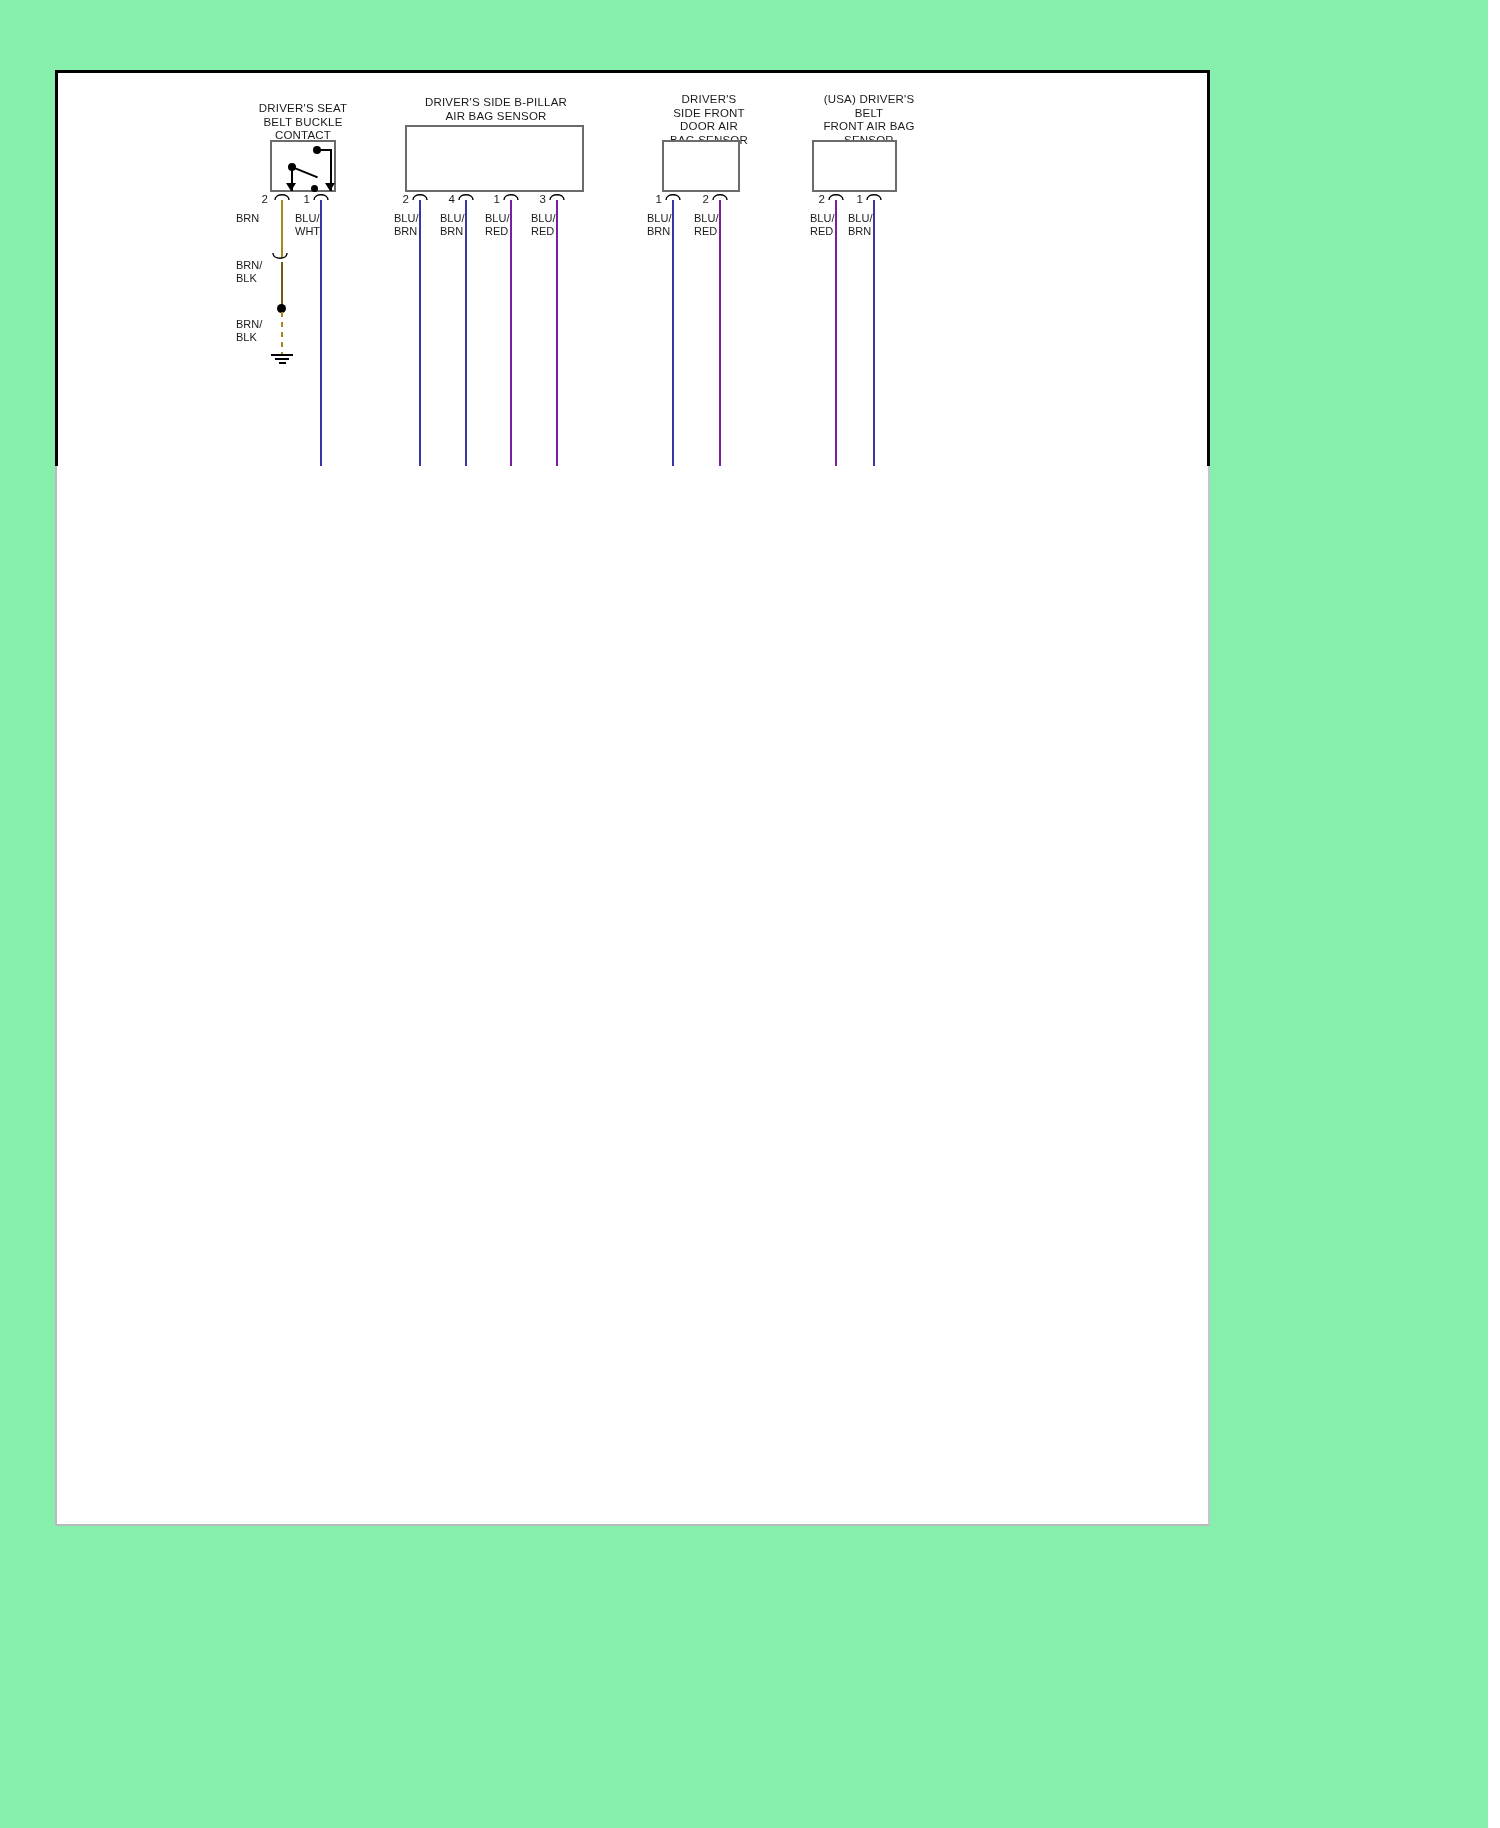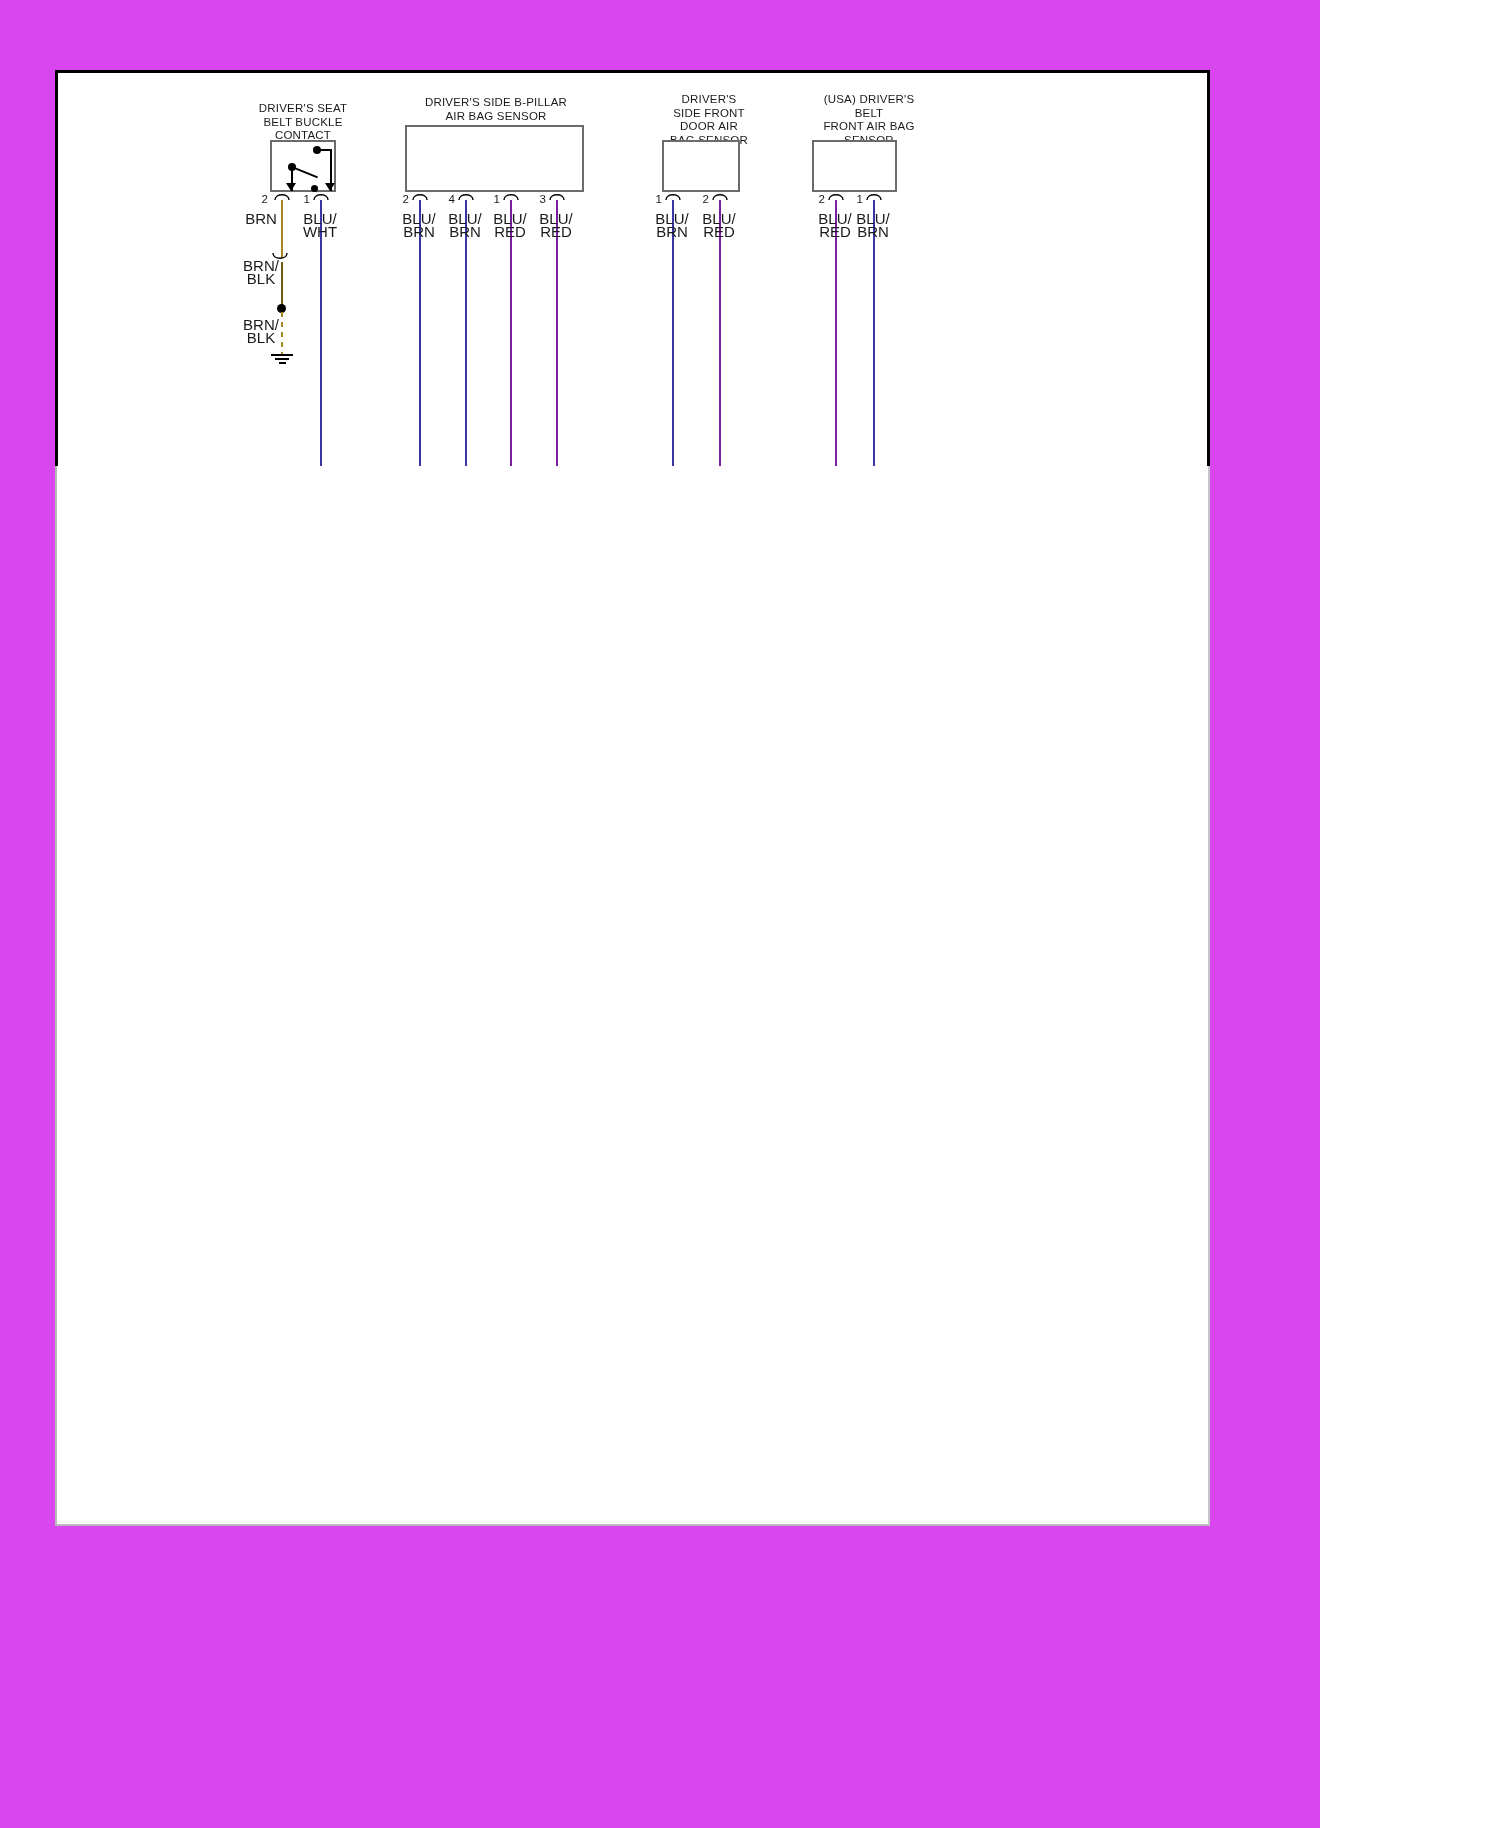--- a/index.html
+++ b/index.html
@@ -1,17 +1,17 @@
 <!DOCTYPE html>
 <html><head>
 <meta charset="utf-8">
 <style>
   html,body{margin:0;padding:0;background:#ffffff;}
   body{font-family:"Liberation Sans", sans-serif;}
-  #page{position:relative;width:1320px;height:1828px;background:#d946ef;overflow:hidden;}
+  #page{position:relative;width:1488px;height:1828px;background:#86efac;overflow:hidden;}
 
   
   #frame-top{position:absolute;left:55px;top:70px;width:1155px;height:396px;
              border-left:3px solid #000;border-top:3px solid #000;border-right:3px solid #000;
              box-sizing:border-box;background:#fff;}
   #frame-bottom{position:absolute;left:55px;top:466px;width:1155px;height:1060px;
              border-left:2px solid #b9b9bd;border-bottom:2px solid #b9b9bd;border-right:2px solid #c6c6ca;
              box-sizing:border-box;background:#fff;}
 
   
@@ -24,22 +24,22 @@
   .wire.bluwht{background:#3a34a6;}
   .wire.blubrn{background:#3a34a6;}
   .wire.blured{background:#7b1fa2;}
   .wire.brn{background:#a3891f;}
   .wire.brnblk{background:#6b5a12;}
 
   
   .pin{position:absolute;width:14px;height:9px;}
   .pin svg{display:block;}
   .pin-num{position:absolute;font-size:11.5px;color:#1a1a1a;text-align:right;}
-  .wire-label{position:absolute;font-size:15px;line-height:13.4px;color:#1a1a1a;
-              text-align:center;white-space:pre-line;}
+  .wire-label{position:absolute;font-size:11px;line-height:13.4px;color:#1a1a1a;
+              text-align:left;white-space:pre-line;}
 
   
   .dot{position:absolute;border-radius:50%;background:#000;}
   .swline{position:absolute;background:#000;height:2px;transform-origin:0 0;}
   .swv{position:absolute;background:#000;width:2px;}
   .swh{position:absolute;background:#000;height:2px;}
   .arrow-down{position:absolute;width:0;height:0;border-left:5px solid transparent;
               border-right:5px solid transparent;border-top:8px solid #000;}
 
   

